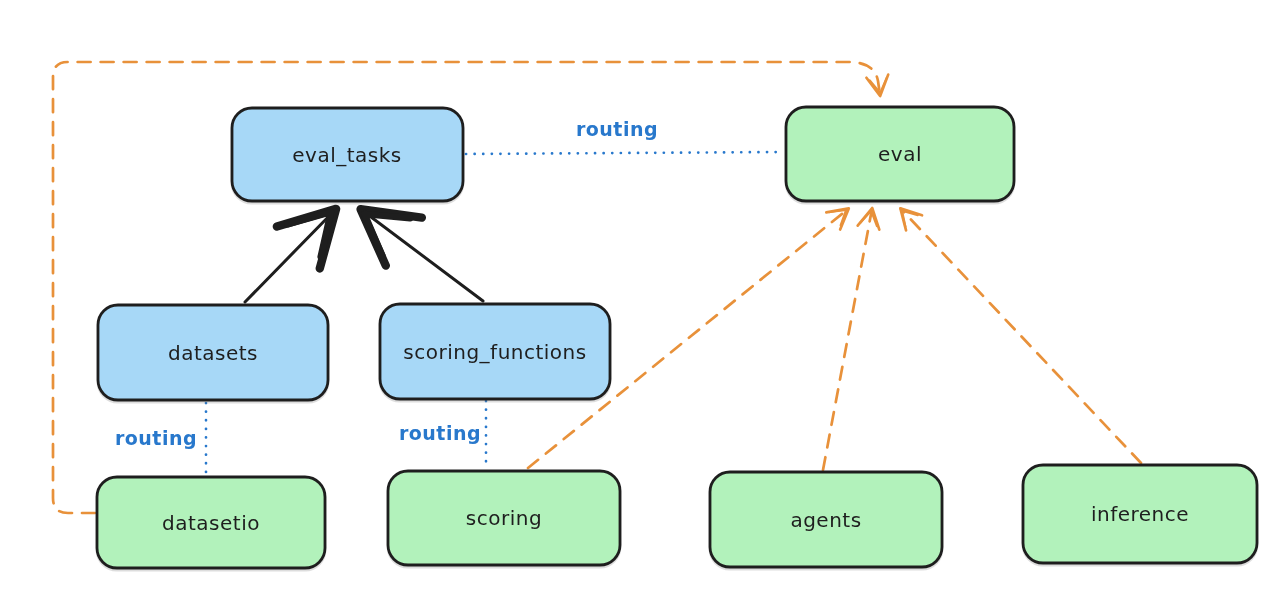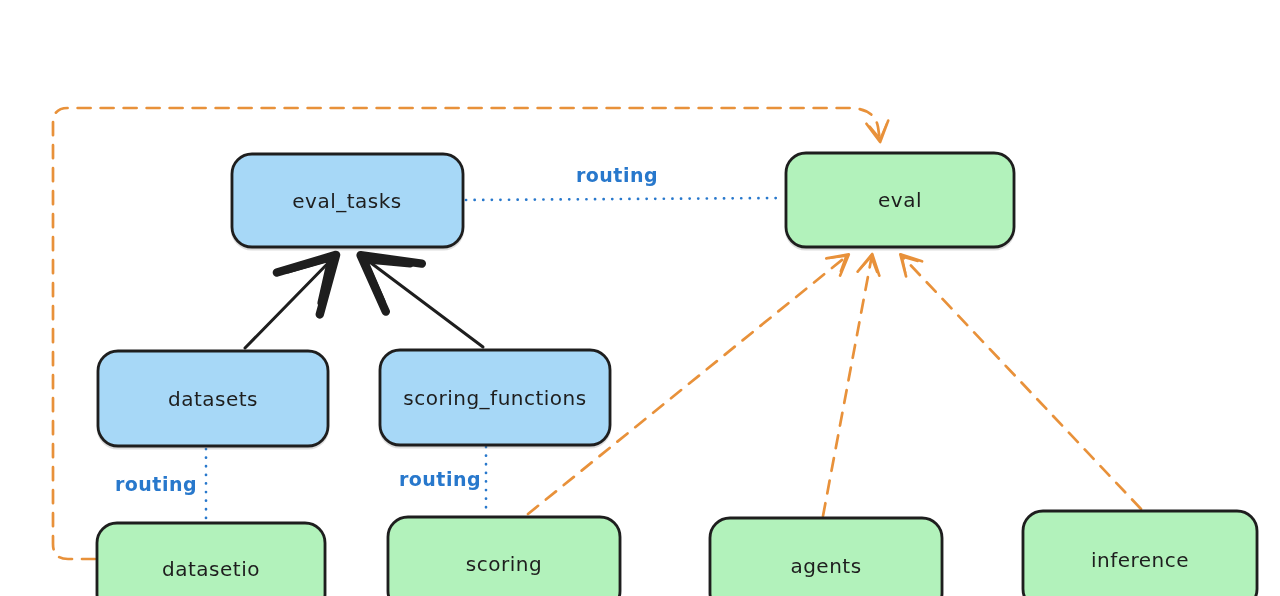--- a/index.html
+++ b/index.html
@@ -9,21 +9,20 @@
     width: 1280px;
     height: 596px;
     overflow: hidden;
     font-family: "DejaVu Sans", "Liberation Sans", sans-serif;
   }
   #canvas {
     position: relative;
     width: 1280px;
     height: 449px;
     background: #ffffff;
-    margin-top: 46px;
   }
   svg { display: block; }
 
   
   .node rect {
     stroke: #1e1e1e;
     stroke-width: 2.8;
   }
   .node { filter: drop-shadow(0 2px 0 rgba(120,120,120,0.25)); }
   .node-label {

